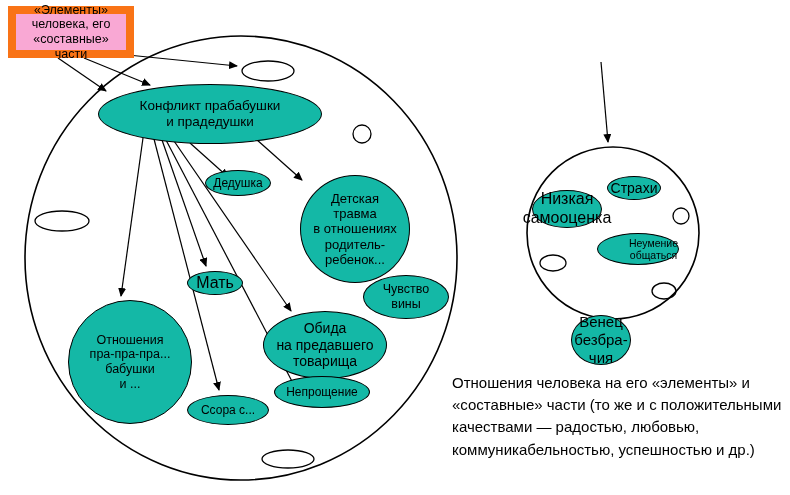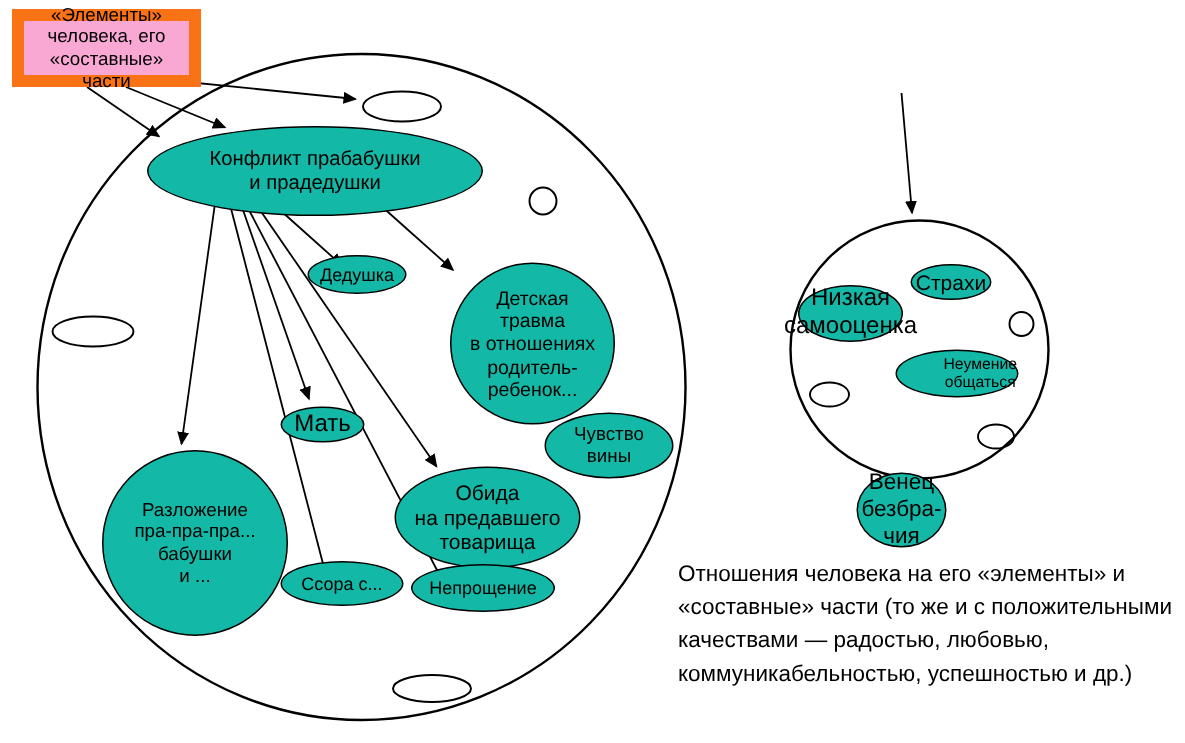--- a/index.html
+++ b/index.html
@@ -94,33 +94,33 @@
   <div class="node" style="left:187px; top:271px; width:56px; height:24px; font-size:16px;align-items:center;">
     <span>Мать</span>
   </div>
 
   <div class="node" style="left:363px; top:275px; width:86px; height:44px; font-size:12.5px;">
     <span>Чувство
 вины</span>
   </div>
 
   <div class="node" style="left:68px; top:300px; width:124px; height:124px; font-size:12.5px;">
-    <span>Разложение
+    <span>Отношения
 пра-пра-пра...
 бабушки
 и ...</span>
   </div>
 
   <div class="node" style="left:263px; top:311px; width:124px; height:68px; font-size:14px;">
     <span>Обида
 на предавшего
 товарища</span>
   </div>
 
-  <div class="node" style="left:187px; top:374px; width:82px; height:30px; font-size:12px;">
+  <div class="node" style="left:187px; top:395px; width:82px; height:30px; font-size:12px;">
     <span>Ссора с...</span>
   </div>
 
   <div class="node" style="left:274px; top:376px; width:96px; height:32px; font-size:12px;">
     <span>Непрощение</span>
   </div>
 
   <div class="node" style="left:607px; top:176px; width:54px; height:24px; font-size:14px;">
     <span>Страхи</span>
   </div>

